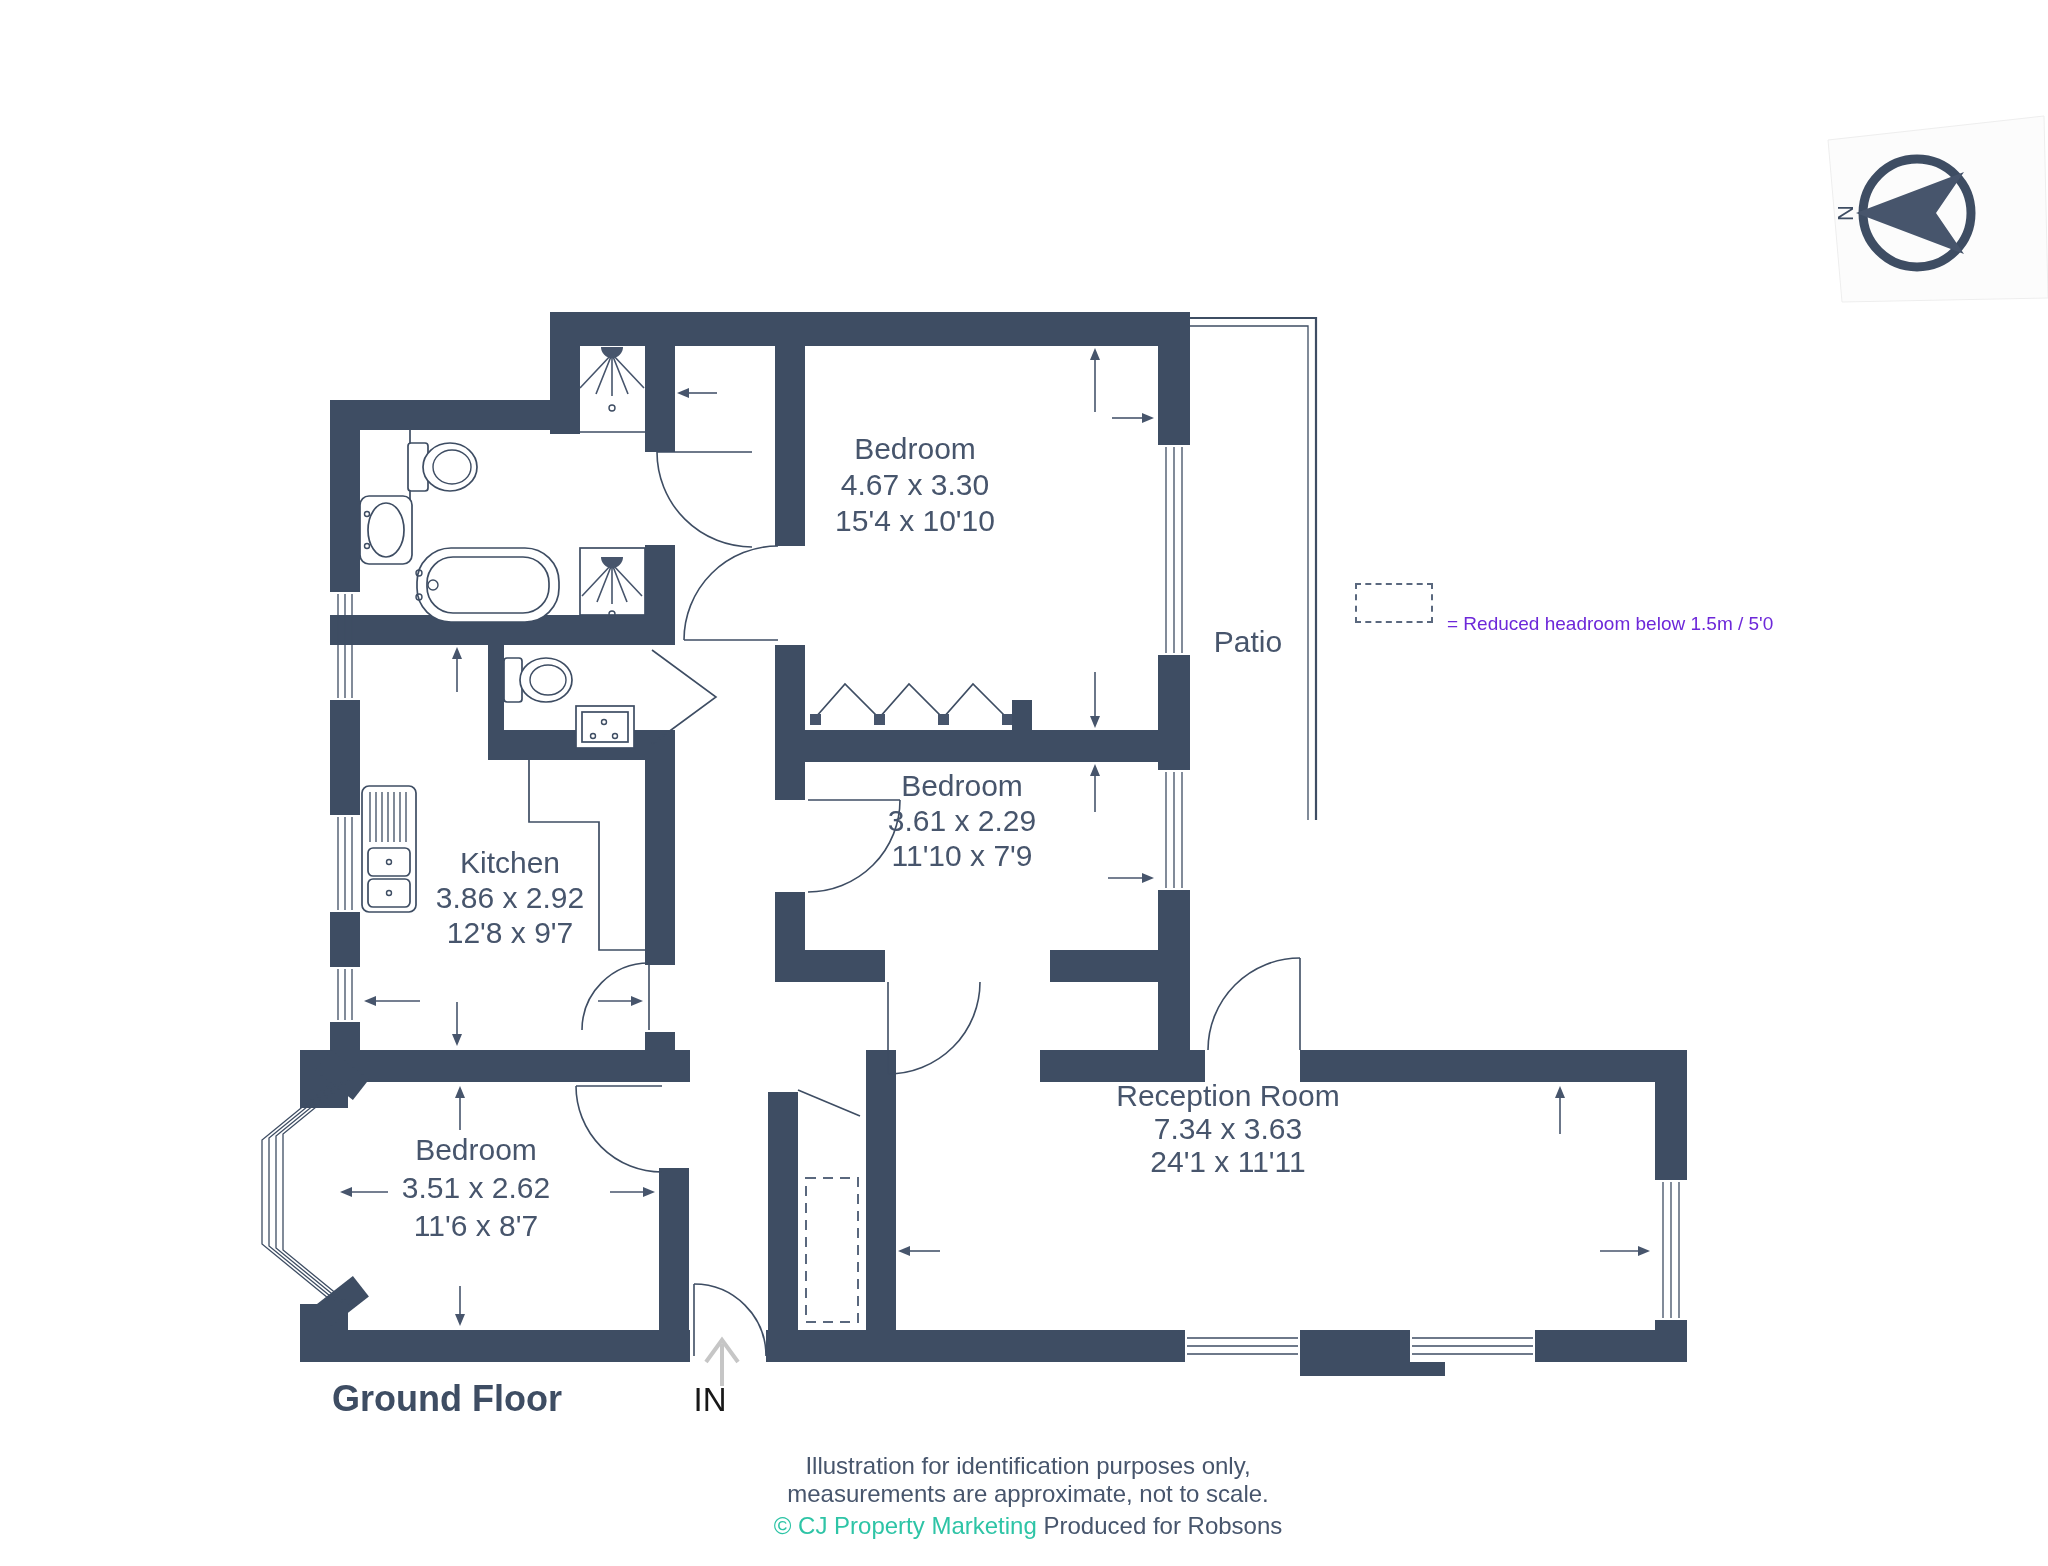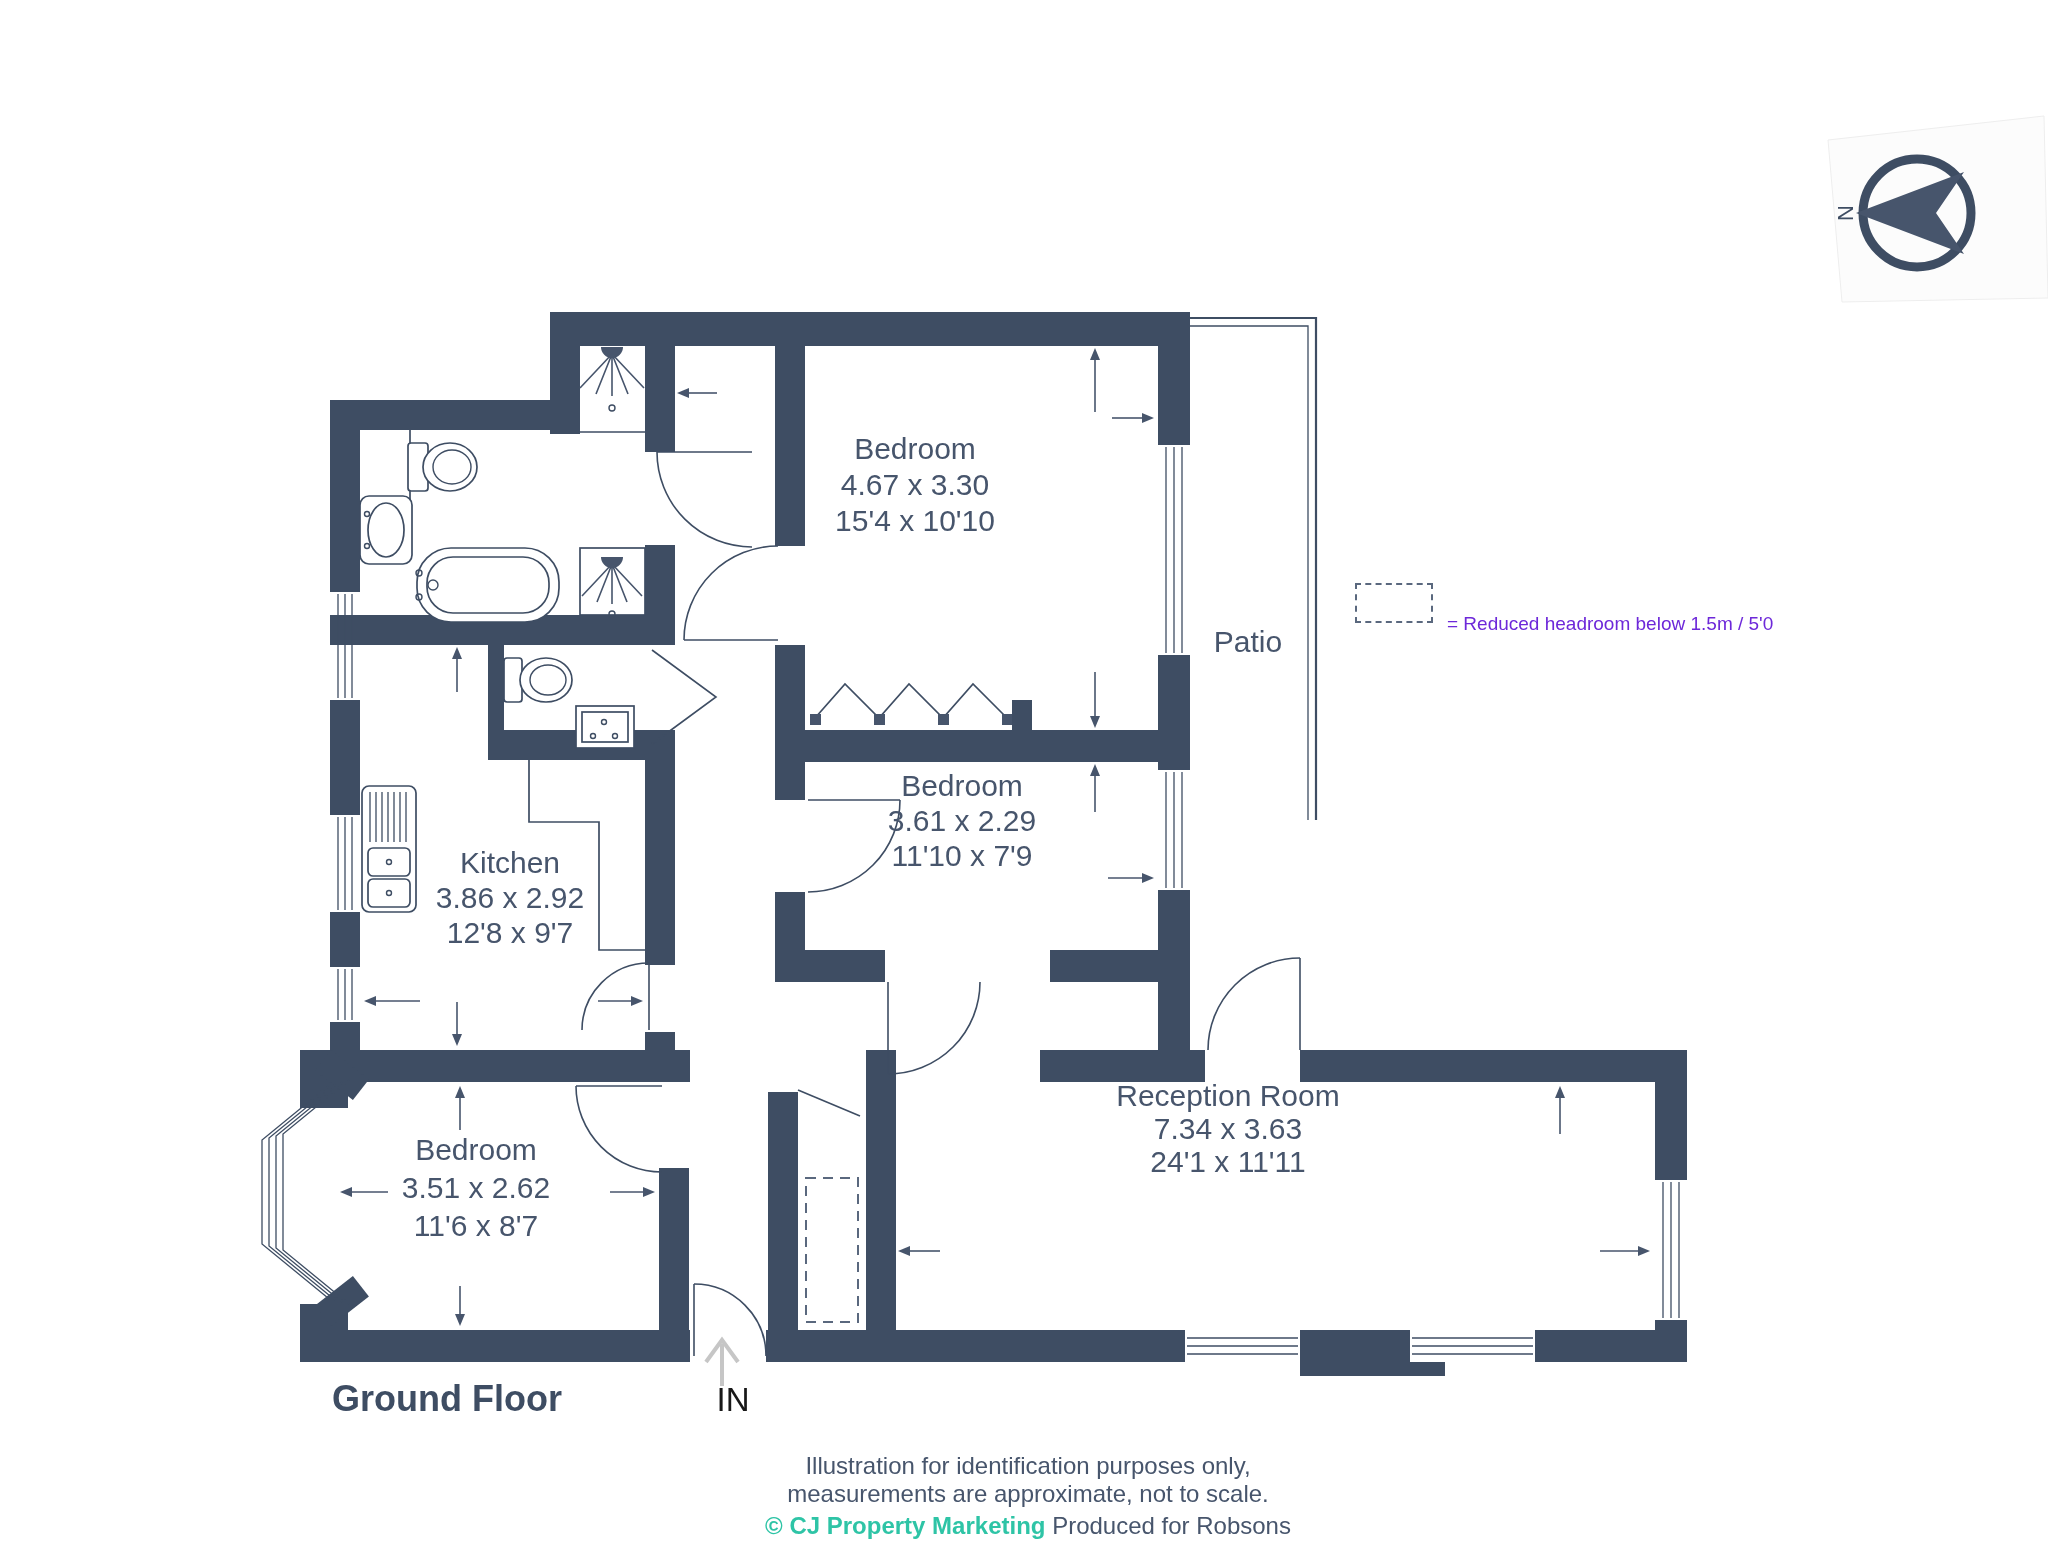--- a/index.html
+++ b/index.html
@@ -21,24 +21,24 @@
   .lbl .nm{display:block;}
   #title{position:absolute;left:1031px;top:243px;transform:translate(-50%,-50%);
          font-size:30px;color:#42506A;white-space:nowrap;}
   #legend-box{position:absolute;left:1355px;top:583px;width:78px;height:40px;
               border:2px dashed #5A687E;box-sizing:border-box;}
   #legend-text{position:absolute;left:1447px;top:624px;transform:translate(0,-50%);
                font-size:19px;color:#6d28d9;white-space:nowrap;}
   #ground-floor{position:absolute;left:332px;top:1399px;transform:translate(0,-50%);
                 font-size:36px;font-weight:bold;color:#3E4D63;white-space:nowrap;text-align:right;}
   #in-label{position:absolute;left:710px;top:1400px;transform:translate(-50%,-50%);
-            font-size:33px;color:#181818;margin-left:23px;}
+            font-size:33px;color:#181818;}
   .footer{position:absolute;left:1028px;transform:translate(-50%,-50%);font-size:24px;
           color:#47556C;white-space:nowrap;}
-  #footer-credit{color:#2EC4A6;font-weight:bold;}
+  #footer-credit{color:#2EC4A6;font-weight:normal;}
   #patio-label{position:absolute;left:1248px;top:622px;transform:translate(-50%,-50%);
                font-size:30px;color:#47556C;margin-top:20px;}
 </style>
 </head>
 <body>
 
 <div id="canvas">
 
 <svg width="2048" height="1566" viewBox="0 0 2048 1566">
 

